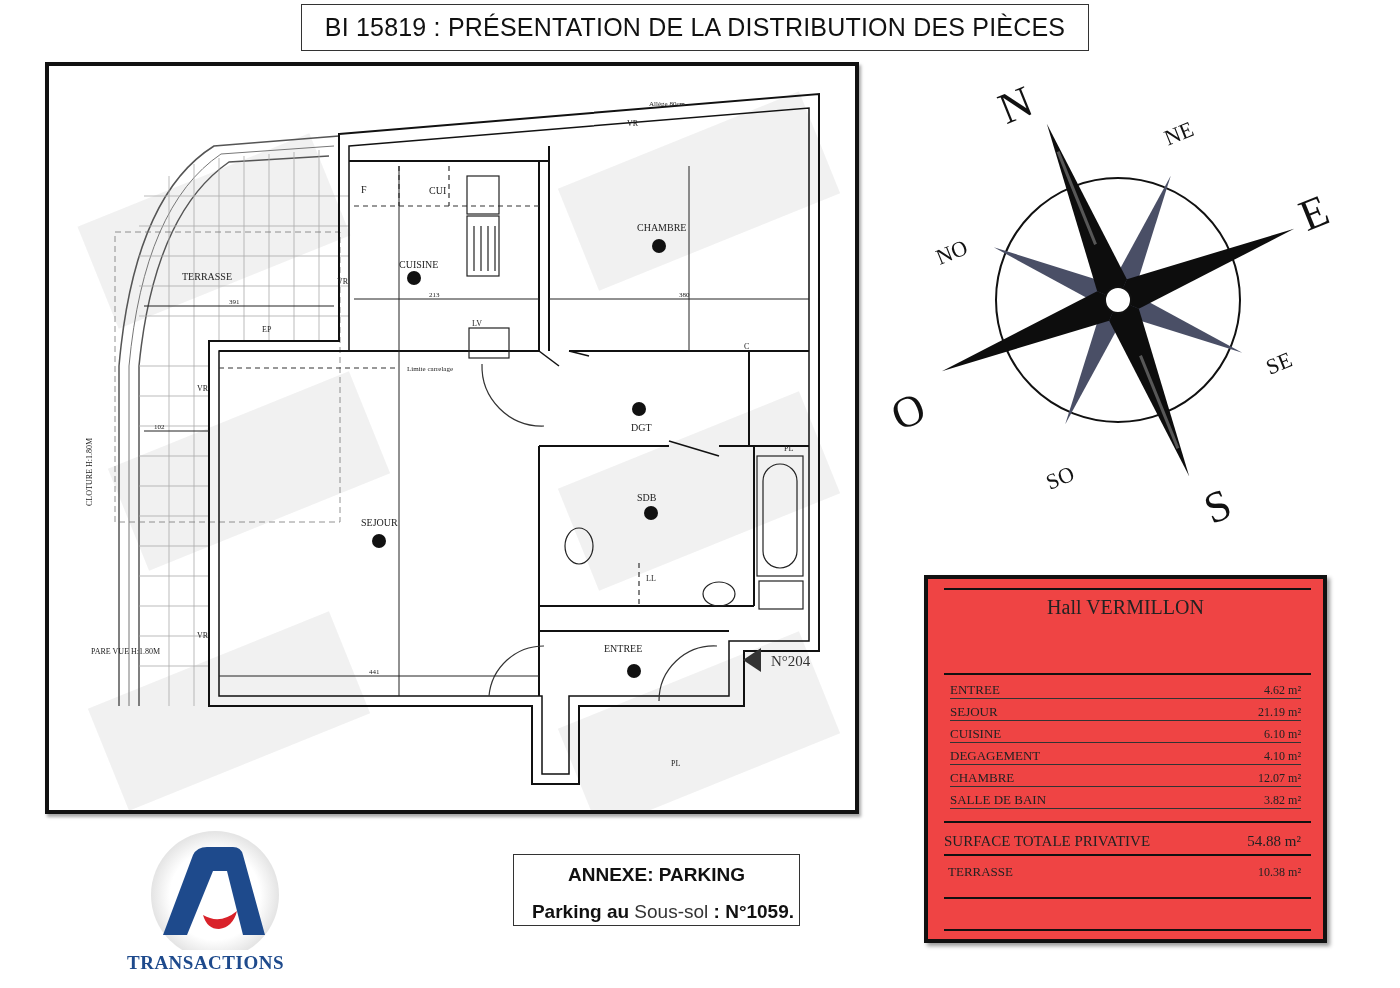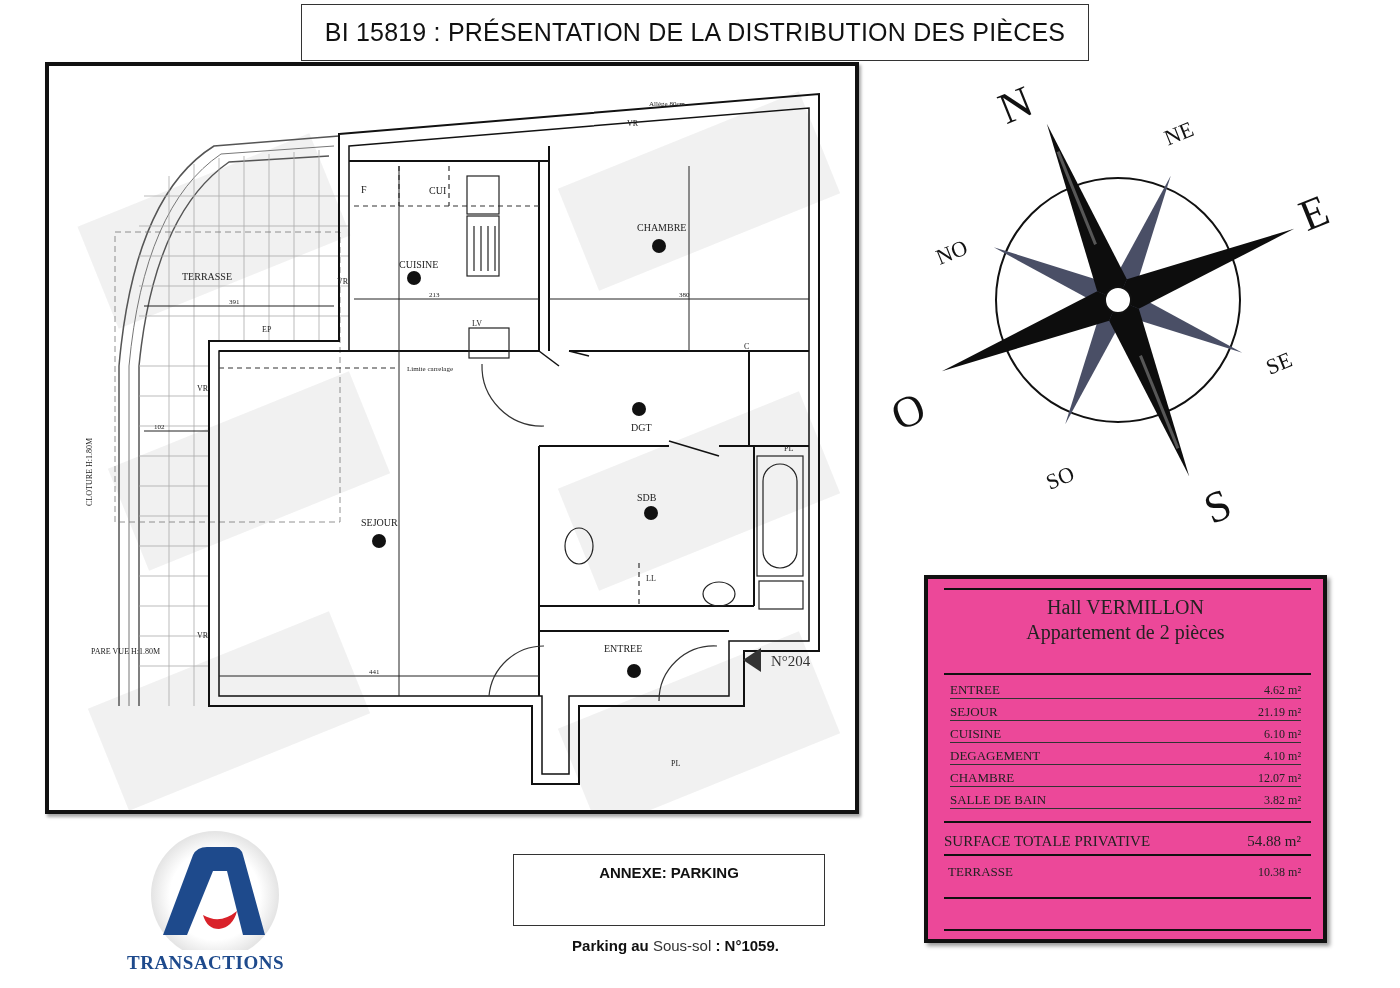--- a/index.html
+++ b/index.html
@@ -1,30 +1,30 @@
 <!DOCTYPE html>
 <html><head>
 <meta charset="utf-8">
 <style>
   html, body { margin:0; padding:0; background:#ffffff; }
   body { width:1400px; height:988px; position:relative; overflow:hidden; font-family:"Liberation Sans", sans-serif; color:#111; }
-  .title-box { position:absolute; left:301px; top:4px; width:788px; height:57px; border:1.5px solid #333; box-sizing:border-box; display:flex; align-items:center; justify-content:center; font-family:"Liberation Sans", sans-serif; font-size:25px; color:#111; letter-spacing:0.2px; }
+  .title-box { position:absolute; left:301px; top:4px; width:788px; height:47px; border:1.5px solid #333; box-sizing:border-box; display:flex; align-items:center; justify-content:center; font-family:"Liberation Sans", sans-serif; font-size:25px; color:#111; letter-spacing:0.2px; }
   .plan-frame { position:absolute; left:45px; top:62px; width:814px; height:752px; border:4px solid #111; box-sizing:border-box; background:#fff; box-shadow:2px 3px 3px rgba(0,0,0,0.35); }
   .plan-frame svg { position:absolute; left:0; top:0; }
   .compass { position:absolute; left:880px; top:60px; width:480px; height:480px; }
-  .table-box { position:absolute; left:924px; top:575px; width:403px; height:368px; border:4px solid #111; box-sizing:border-box; background:#ec4899; box-shadow:3px 3px 4px rgba(0,0,0,0.4); font-family:"Liberation Serif", serif; color:#222; }
+  .table-box { position:absolute; left:924px; top:575px; width:403px; height:368px; border:4px solid #111; box-sizing:border-box; background:#ef4444; box-shadow:3px 3px 4px rgba(0,0,0,0.4); font-family:"Liberation Serif", serif; color:#222; }
   .table-box .topline { position:absolute; left:16px; right:12px; top:9px; border-top:2px solid #111; }
   .table-box .hdr { position:absolute; left:0; right:0; text-align:center; font-size:20px; line-height:25px; }
   .table-box .midline { position:absolute; left:16px; right:12px; border-top:2px solid #111; }
   .row { position:absolute; left:22px; right:22px; height:21px; display:flex; justify-content:space-between; align-items:flex-end; font-size:13px; border-bottom:1.5px solid #333; }
   .row .v { font-size:12px; }
   .total-row { position:absolute; left:16px; right:22px; display:flex; justify-content:space-between; align-items:center; font-size:15px; }
-  .annex { position:absolute; left:513px; top:854px; width:312px; height:72px; border:1.5px solid #333; box-sizing:border-box; text-align:center; font-family:"Liberation Sans", sans-serif; font-size:15px; color:#111; }
+  .annex { position:absolute; left:513px; top:854px; width:287px; height:72px; border:1.5px solid #333; box-sizing:border-box; text-align:center; font-family:"Liberation Sans", sans-serif; font-size:19px; color:#111; }
   .annex .l1 { position:absolute; top:9px; left:0; right:0; font-weight:bold; }
-  .annex .l2 { position:absolute; top:46px; left:13px; right:0; font-weight:bold;margin-top:36px; }
+  .annex .l2 { position:absolute; top:46px; left:13px; right:0; font-weight:bold; }
   .annex .l2 .light { font-weight:normal; color:#333; }
   .logo { position:absolute; left:115px; top:825px; width:200px; height:160px; }
   .logo .brand { position:absolute; left:12px; top:127px; font-family:Liberation Serif, serif; font-weight:bold; font-size:19px; color:#1e4a8c; letter-spacing:0.5px; }
   .room-label { font-family:"Liberation Serif", serif; font-size:10px; fill:#222; }
 </style>
 </head>
 <body>
 
 <div class="title-box">BI 15819 : PRÉSENTATION DE LA DISTRIBUTION DES PIÈCES</div>
 
@@ -213,21 +213,20 @@
     <text x="325" y="460" font-size="44" transform="rotate(-22 340 445)">S</text>
     <text x="165" y="425" font-size="22" transform="rotate(-22 180 415)">SO</text>
     <text x="10" y="365" font-size="44" transform="rotate(-22 30 345)">O</text>
     <text x="55" y="200" font-size="22" transform="rotate(-22 70 190)">NO</text>
   </g>
 </svg>
 
 <div class="table-box">
   <div class="topline"></div>
   <div class="hdr" style="top:16px">Hall VERMILLON</div>
-  <div class="hdr" style="top:41px">Appartement de 2 pièces</div>
   <div class="midline" style="top:94px"></div>
 
   <div class="row" style="top:98px">
     <span>ENTREE</span>
     <span class="v">4.62 m²</span>
   </div>
   <div class="row" style="top:120px">
     <span>SEJOUR</span>
     <span class="v">21.19 m²</span>
   </div>

